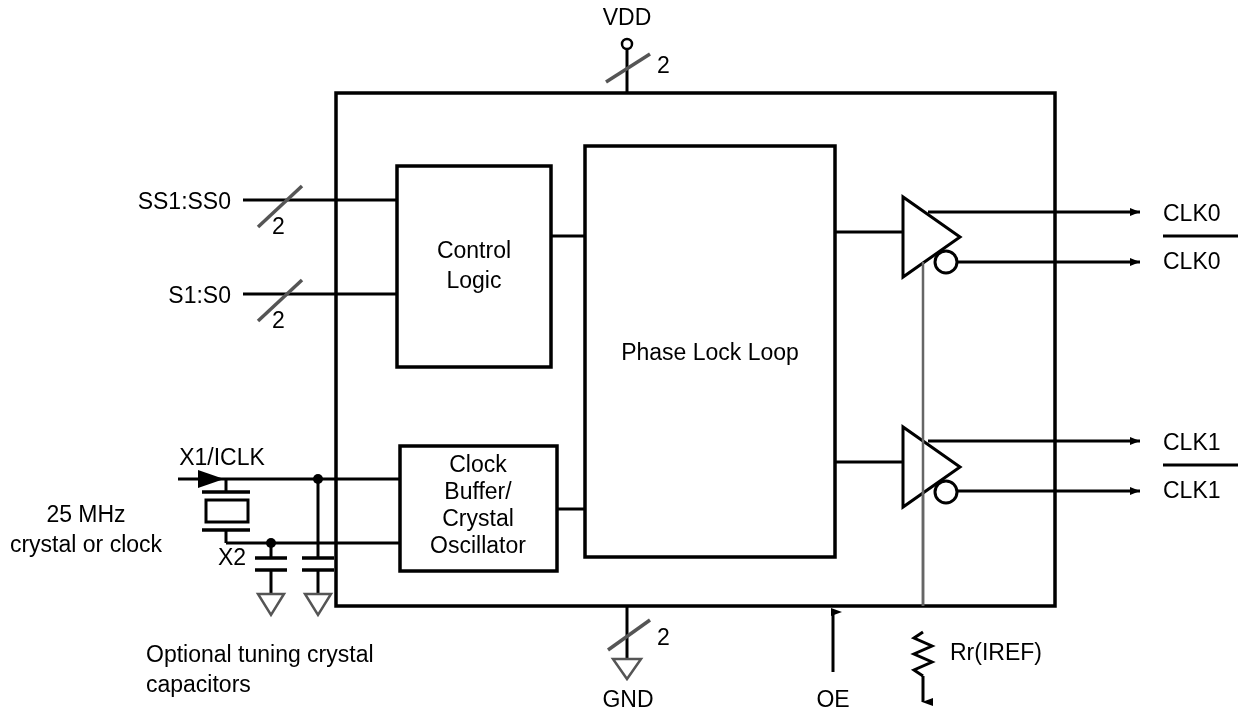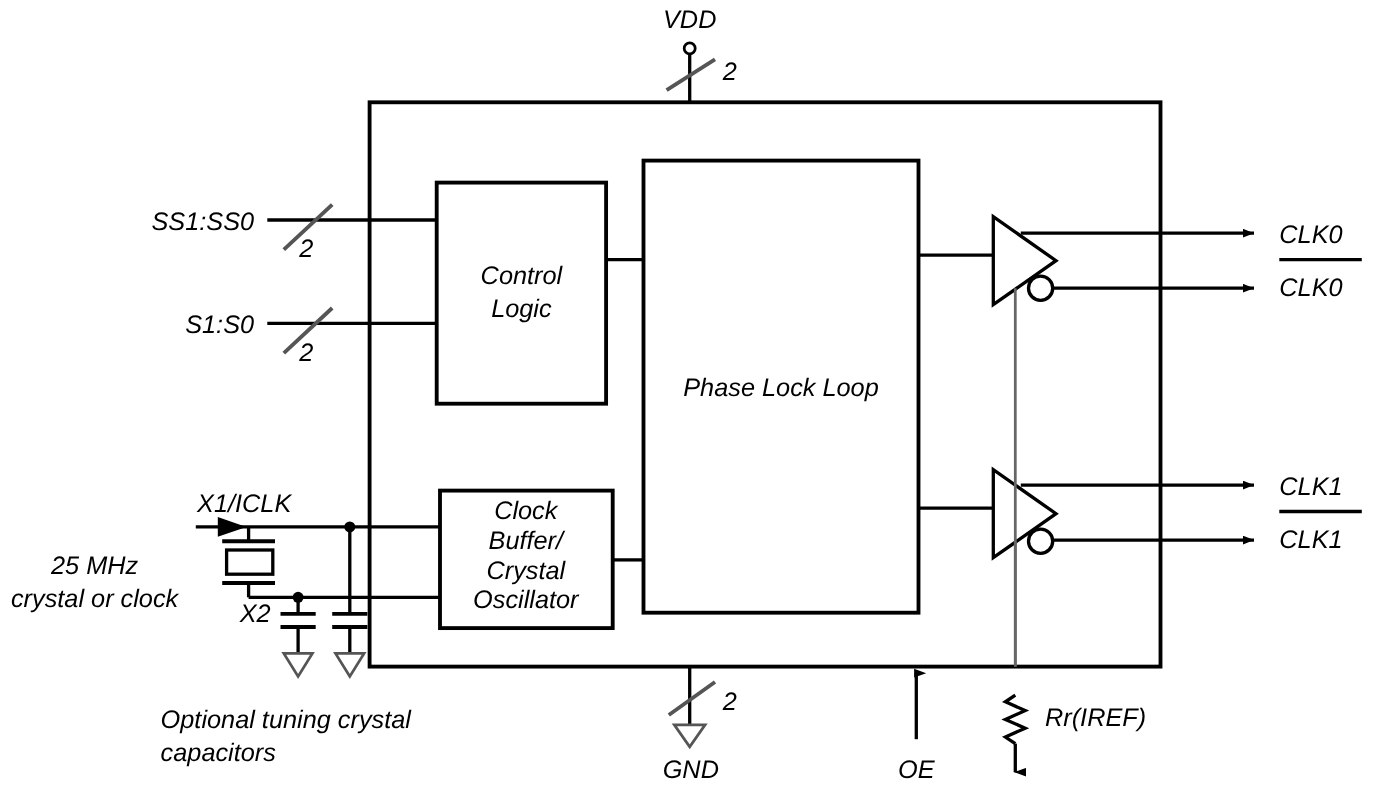--- a/index.html
+++ b/index.html
@@ -6,21 +6,20 @@
     margin: 0;
     padding: 0;
     background: #ffffff;
   }
   #canvas {
     position: relative;
     width: 1008px;
     height: 715px;
     background: #ffffff;
     font-family: "Liberation Sans", sans-serif;
-    font-style: italic;
   }
   svg { display: block; }
   text {
     font-family: "Liberation Sans", sans-serif;
     fill: #000000;
   }
   .lbl       { font-size: 23px; }
   .lbl-blk   { font-size: 23px; }
   .bus-num   { font-size: 23px; }
   .mid       { text-anchor: middle; }

